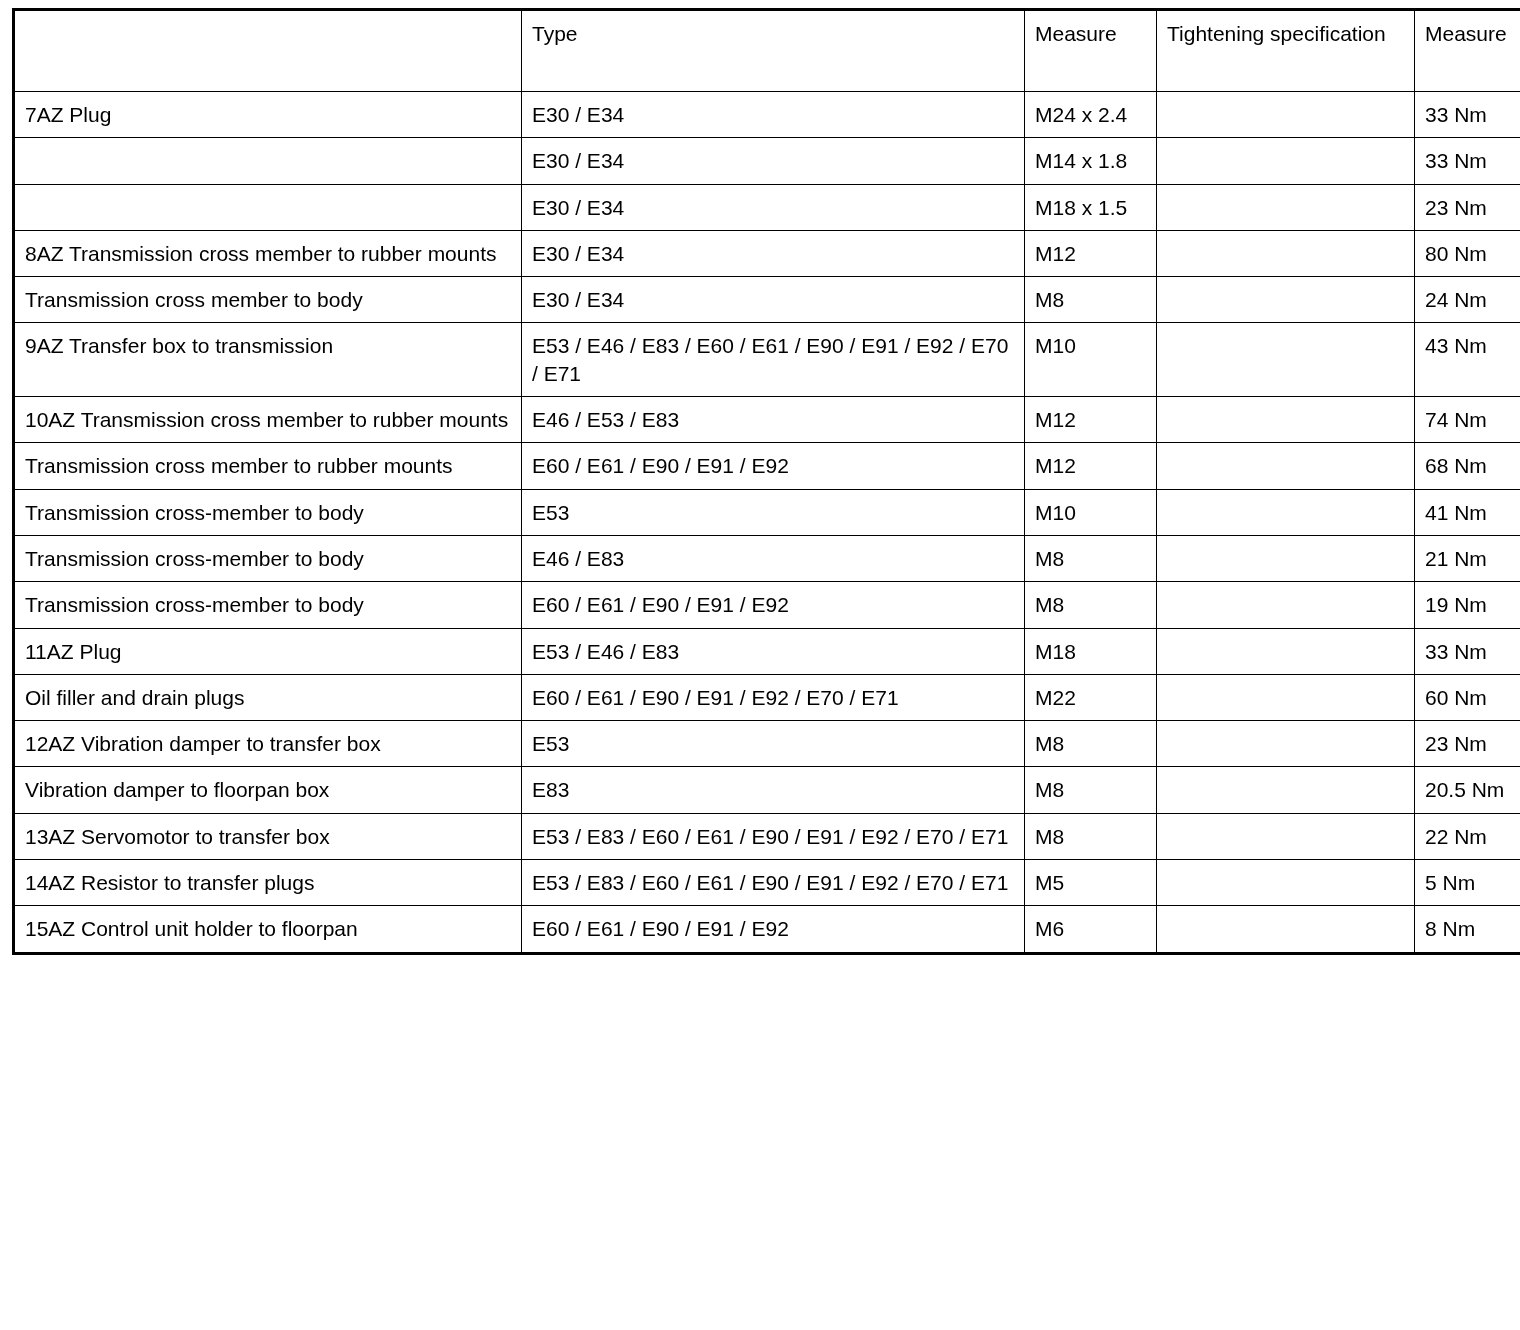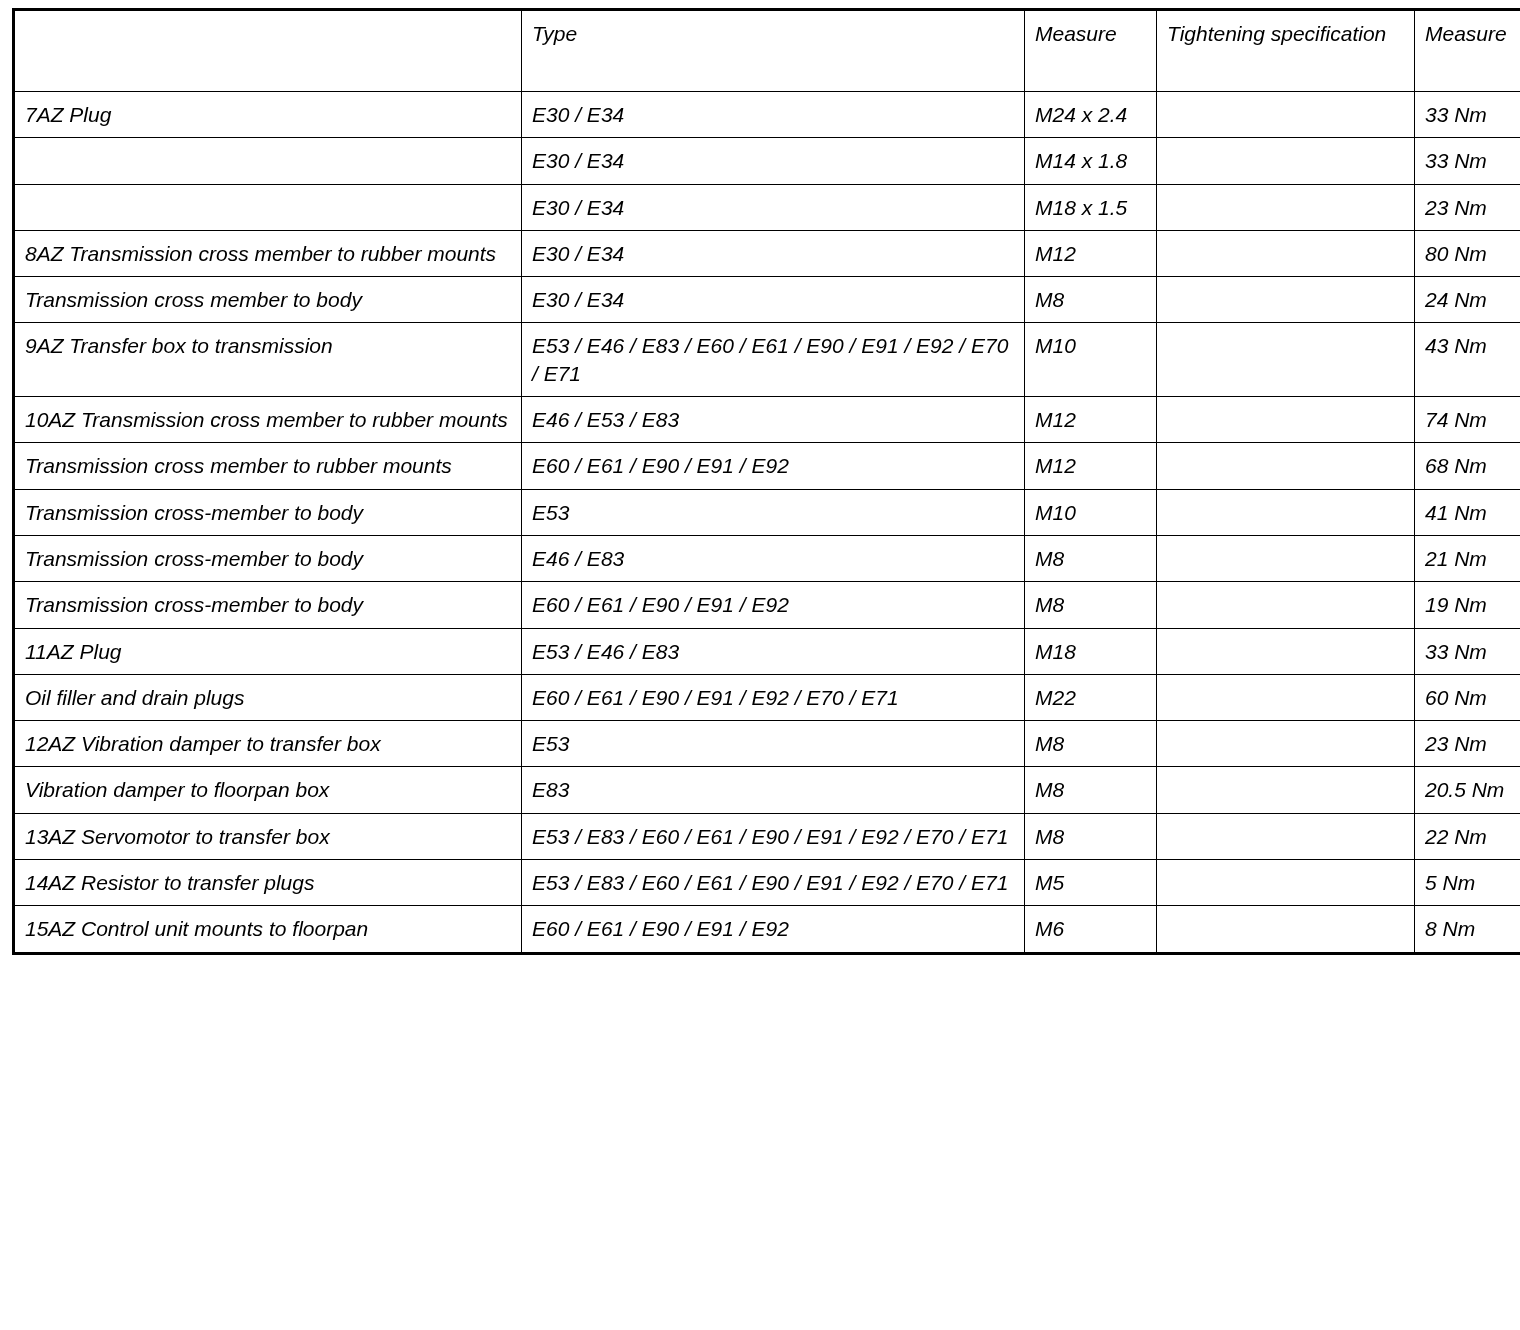--- a/index.html
+++ b/index.html
@@ -13,21 +13,20 @@
     font-family: "Liberation Sans", sans-serif;
     color: #000000;
     overflow: hidden;
   }
   .page {
     position: relative;
     width: 1308px;
     height: 1330px;
     box-sizing: border-box;
     padding: 8px 10px 2px 12px;
-    font-style: italic;
   }
   table.spec {
     border-collapse: collapse;
     width: 1496px;
     table-layout: fixed;
     border: 3px solid #000;
   }
   table.spec td, table.spec th {
     border: 1.5px solid #000;
     vertical-align: top;
@@ -192,21 +191,21 @@
           <td>22 Nm</td>
         </tr>
         <tr>
           <td>14AZ  Resistor to transfer plugs</td>
           <td>E53 / E83 / E60 / E61 / E90 / E91 / E92 / E70 / E71</td>
           <td>M5</td>
           <td class="cell-empty"></td>
           <td>5 Nm</td>
         </tr>
         <tr>
-          <td>15AZ  Control unit mounts to floorpan</td>
+          <td>15AZ  Control unit holder to floorpan</td>
           <td class="semi">E60 / E61 / E90 / E91 / E92</td>
           <td>M6</td>
           <td class="cell-empty"></td>
           <td class="semi">8 Nm</td>
         </tr>
       </tbody>
   </table>
 </div>
 
 </body></html>

